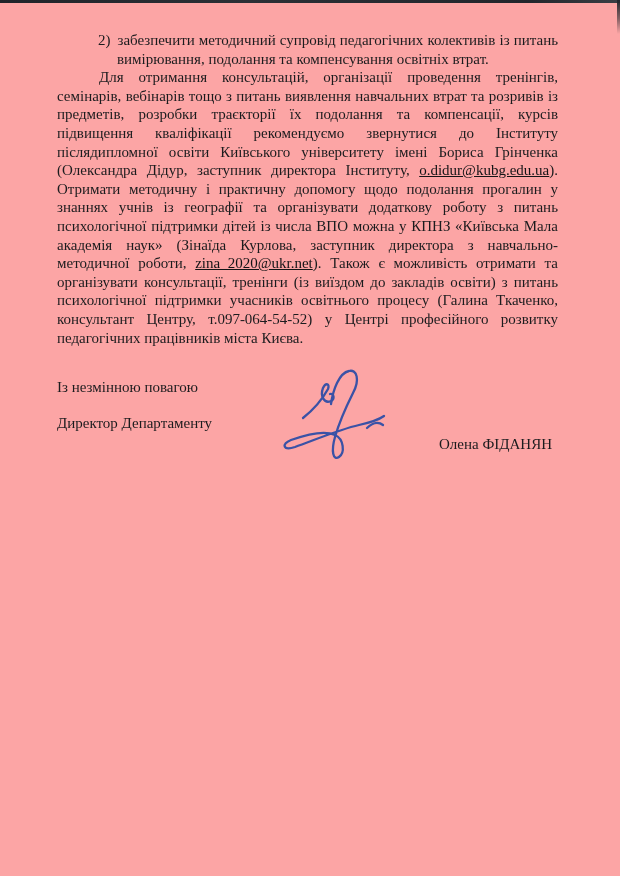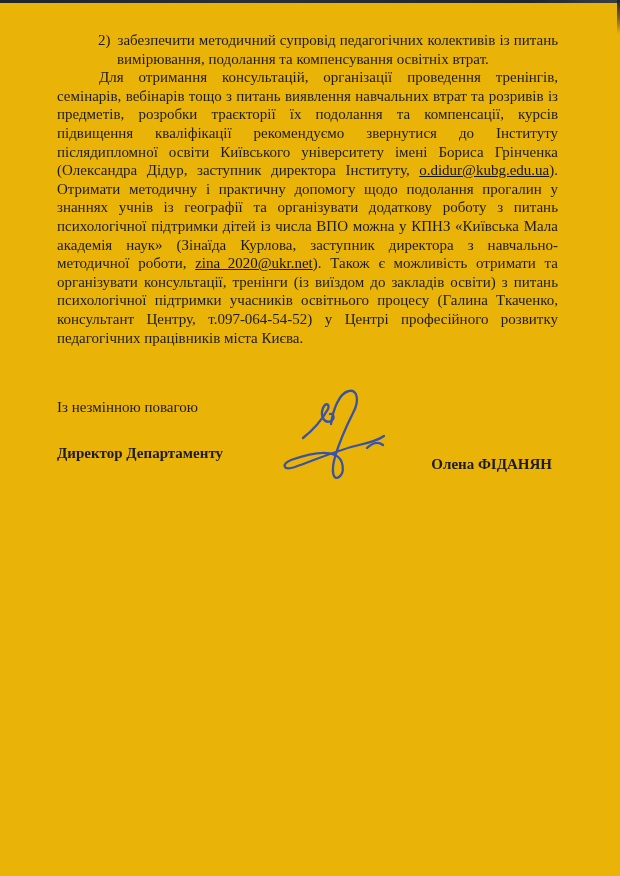--- a/index.html
+++ b/index.html
@@ -4,21 +4,21 @@
 <style>
   html, body {
     margin: 0;
     padding: 0;
     background: #ffffff;
   }
   .page {
     position: relative;
     width: 620px;
     height: 876px;
-    background: #eab308;
+    background: #fca5a5;
     overflow: hidden;
     font-family: "Liberation Serif", serif;
     color: #1c1c1e;
   }
   
   .edge-top {
     position: absolute;
     top: 0; left: 0; right: 0;
     height: 3px;
     background: linear-gradient(90deg, #20242a 0%, #2b3036 40%, #22262c 85%, #3a3f45 100%);
@@ -47,32 +47,31 @@
   .indent-lg { text-indent: 60px; }
   .indent { text-indent: 42px; }
   .doc-link {
     text-decoration: underline;
     color: #141416;
     cursor: pointer;
   }
   .sign-area {
     position: absolute;
     left: 57px;
-    top: 398px;
+    top: 378px;
     width: 501px;
     font-size: 15px;
     line-height: 18.6px;
   }
   .closing-line { margin: 0; }
   .sign-row {
     margin-top: 17px;
     display: flex;
     justify-content: space-between;
-    align-items: center;
-    font-weight: bold;
+    align-items: flex-start;
   }
   .signer-name { margin-top: 21px; padding-right: 6px; }
   .signature-svg {
     position: absolute;
     left: 224px;
     top: -12px;
     width: 112px;
     height: 104px;
     pointer-events: none;
   }

